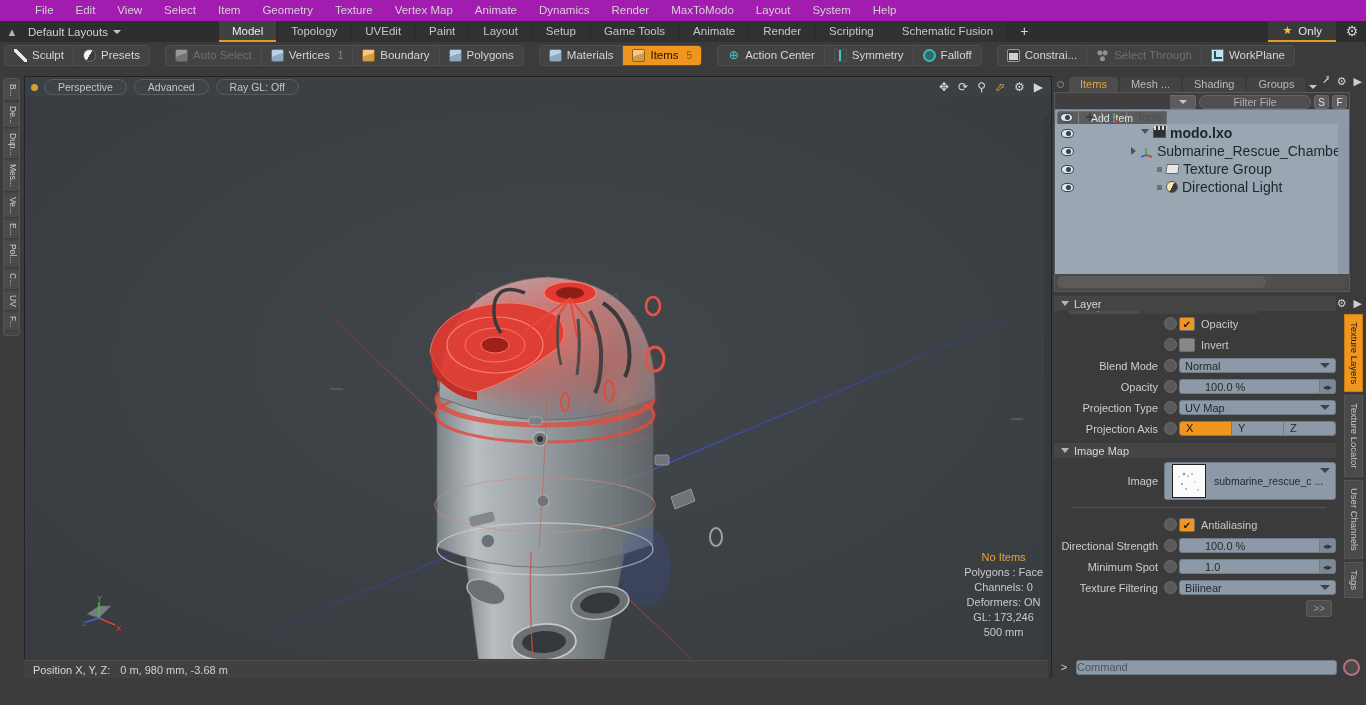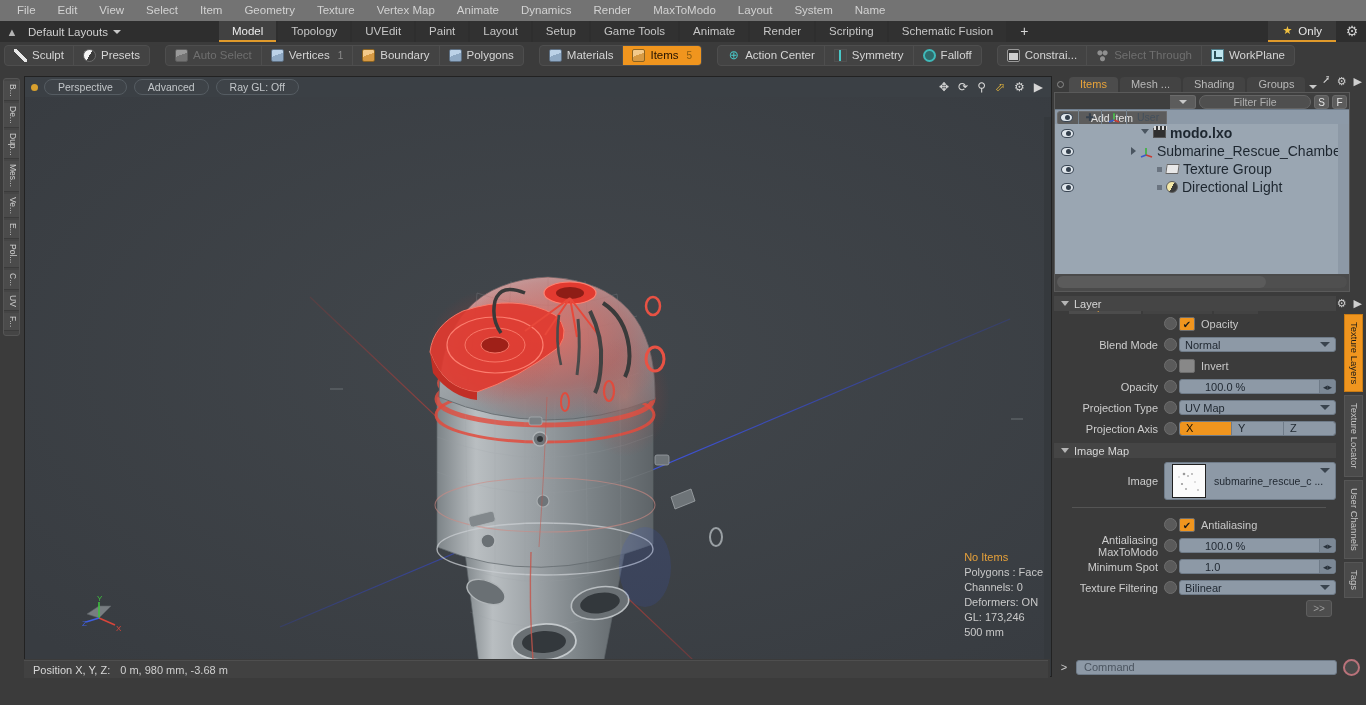--- a/index.html
+++ b/index.html
@@ -7,21 +7,21 @@
   body {
     background:#3b3b3b;
     font-family:"Liberation Sans", sans-serif;
     font-size:11px;
     color:#c8c8c8;
     -webkit-font-smoothing:antialiased;
   }
   .app { position:relative; width:1366px; height:705px; background:#3b3b3b; }
 
   
-  .menubar { height:21px; background:#737373; display:flex; align-items:center; padding-left:6px; }
+  .menubar { height:21px; background:#a21caf; display:flex; align-items:center; padding-left:24px; }
   .menubar .mi { padding:0 11px; height:21px; line-height:21px; font-size:11.5px; color:#d2d2d2; }
 
   
   .layoutbar { height:21px; background:#2e2e2e; display:flex; align-items:center; position:relative; }
   .lb-home { width:24px; text-align:center; color:#b4b4b4; font-size:11px; }
   .lb-label { padding:0 8px 0 4px; color:#d0d0d0; font-size:11.5px; display:flex; align-items:center; gap:5px;}
   .caret-dn { width:0;height:0;border-left:4px solid transparent;border-right:4px solid transparent;border-top:4px solid #c8c8c8; display:inline-block; }
   .lay-tabs { display:flex; margin-left:90px; align-items:center; height:21px; }
   .lay-tab { padding:0 13px; height:21px; line-height:20px; background:#313131; margin-right:2px; font-size:11.5px; color:#c6c6c6; border-bottom:2px solid transparent; }
   .lay-tab.active { background:#414141; color:#ececec; border-bottom:2px solid #e09a2b; }
@@ -66,21 +66,21 @@
 
   
   .vp { position:absolute; left:24px; top:2px; width:1028px; height:601px; background:#3a3f44; border:1px solid #222; }
   .vp-hdr { position:absolute; left:0; top:0; width:100%; height:20px; background:#3b4045; display:flex; align-items:center; padding-left:6px;}
   .vdot { width:7px;height:7px;border-radius:50%;background:#d8a02e; margin-right:6px; flex:none;}
   .vbtn { border:1px solid #555c62; border-radius:9px; padding:1px 13px; font-size:10.5px; color:#c2c6c9; background:#3e4348; margin-right:7px;}
   .vp-tools { position:absolute; right:8px; top:3px; display:flex; align-items:center; gap:9px; color:#d5d5d5; font-size:12px;}
   .vp-tools .yel { color:#e5b53c; }
   .vp-body { position:absolute; left:0; top:20px; right:0; bottom:0; overflow:hidden;
              background:#3c4146; }
-  .ghint { position:absolute; right:8px; bottom:36px; text-align:left; font-size:11px; color:#c9c9c9; line-height:15px;}
+  .ghint { position:absolute; right:8px; bottom:36px; text-align:center; font-size:11px; color:#c9c9c9; line-height:15px;}
   .ghint .hi { color:#e6a13a; }
   .gizmo { position:absolute; left:56px; bottom:42px; width:44px; height:42px;}
   .scrollv { position:absolute; right:0; top:20px; width:7px; bottom:0; background:#35393d;}
   .scrollh { position:absolute; left:0; bottom:0; height:7px; right:7px; background:#35393d;}
 
   
   .statusbar { position:absolute; left:0; bottom:0; width:1050px; height:20px; background:#3b3b3b;}
   .sb-in { position:absolute; left:24px; top:1px; right:2px; height:18px; background:#414141; border-top:1px solid #4e4e4e;
            display:flex; align-items:center; padding-left:9px; font-size:11px; color:#cfcfcf;}
   .sb-in b { font-weight:normal; color:#d8d8d8; margin-right:10px;}
@@ -150,21 +150,21 @@
 
   
   .rtabs { position:absolute; right:0; top:240px; width:22px; }
   .rtab { width:19px; background:#4a4a4a; border:1px solid #565656; color:#c6c6c6;
           writing-mode:vertical-rl; text-orientation:mixed; font-size:9.5px; padding:7px 2px; margin-bottom:3px; text-align:center;}
   .rtab.active { background:#f0951e; color:#1a1a1a; border-color:#c97b14;}
 
   
   .cmdbar { position:absolute; right:0; bottom:0; width:314px; height:24px; background:#3b3b3b; display:flex; align-items:center; padding:0 6px; gap:6px;}
   .cmd-gt { color:#cfcfcf; font-size:11px; width:12px; text-align:center;}
-  .cmd-in { flex:1; height:15px; background:#8d99a6; border:1px solid #6f7b88; border-radius:3px; font-size:11px; color:#4b5560; padding-left:7px; line-height:13px;}
+  .cmd-in { flex:1; height:15px; background:#8d99a6; border:1px solid #6f7b88; border-radius:3px; font-size:11px; color:#4b5560; line-height:13px;}
   .cmd-o { width:17px;height:17px;border-radius:50%;border:2px solid #b9727a; background:#4a4a4a;}
 
   .vline { position:absolute; top:74px; left:1052px; width:2px; height:605px; background:#303030;}
 </style>
 </head>
 <body>
 
 <div class="app">
 
   <div class="menubar" id="menubar">
@@ -175,21 +175,21 @@
       <div class="mi">Item</div>
       <div class="mi">Geometry</div>
       <div class="mi">Texture</div>
       <div class="mi">Vertex Map</div>
       <div class="mi">Animate</div>
       <div class="mi">Dynamics</div>
       <div class="mi">Render</div>
       <div class="mi">MaxToModo</div>
       <div class="mi">Layout</div>
       <div class="mi">System</div>
-      <div class="mi">Name</div>
+      <div class="mi">Help</div>
     </div>
 
   <div class="layoutbar">
     <div class="lb-home">▲</div>
     <div class="lb-label">
       <span>Default Layouts</span>
       <span class="caret-dn"></span>
     </div>
     <div class="lay-tabs" id="laytabs">
         <div class="lay-tab active">Model</div>
@@ -523,21 +523,21 @@
             <span class="eyeic"></span>
           </div>
         <div class="th tcell2">✚</div>
         <div class="th tcell3">
           <svg width="12" height="11" viewBox="0 0 12 11">
               <line x1="6" y1="8" x2="6" y2="1" stroke="#3ab23a" stroke-width="1.6"></line>
               <line x1="6" y1="8" x2="11" y2="10" stroke="#c93a30" stroke-width="1.6"></line>
               <line x1="6" y1="8" x2="1" y2="10" stroke="#3a5ac9" stroke-width="1.6"></line>
             </svg>
         </div>
-        <div class="th" style="flex:1;justify-content:flex-start;padding-left:10px;border-right:none;color:#44505c;">User</div>
+        <div class="th" style="flex:1;justify-content:flex-start;padding-left:10px;border-right:none;color:#44505c;">Tools</div>
       </div>
       <div class="treebody">
         <div id="treerows">
             <div class="trow">
               <span class="eye">
                 <span class="eyeic"></span>
               </span>
               <span class="tcell2"></span>
               <span class="tcell3"></span>
               <span class="tname b">
@@ -621,34 +621,34 @@
       <div class="prow">
         <div class="plabel"></div>
         <span class="knob"></span>
         <div class="chkwrap">
           <span class="chk on">✔</span>
           <span>Opacity</span>
         </div>
       </div>
 
       <div class="prow">
+        <div class="plabel"></div>
+        <span class="knob"></span>
+        <div class="chkwrap">
+          <span class="chk"></span>
+          <span>Invert</span>
+        </div>
+      </div>
+
+      <div class="prow">
         <div class="plabel">Blend Mode</div>
         <span class="knob"></span>
         <div class="field">
           <span>Normal</span>
           <span class="dd"></span>
-        </div>
-      </div>
-
-      <div class="prow">
-        <div class="plabel"></div>
-        <span class="knob"></span>
-        <div class="chkwrap">
-          <span class="chk"></span>
-          <span>Invert</span>
         </div>
       </div>
 
       <div class="prow">
         <div class="plabel">Opacity</div>
         <span class="knob"></span>
         <div class="field">
           <span style="padding-left:20px">100.0 %</span>
           <span class="spin">◂▸</span>
         </div>
@@ -705,21 +705,21 @@
       <div class="prow">
         <div class="plabel"></div>
         <span class="knob"></span>
         <div class="chkwrap">
           <span class="chk on">✔</span>
           <span>Antialiasing</span>
         </div>
       </div>
 
       <div class="prow">
-        <div class="plabel">Antialiasing MaxToModo</div>
+        <div class="plabel">Directional Strength</div>
         <span class="knob"></span>
         <div class="field">
           <span style="padding-left:20px">100.0 %</span>
           <span class="spin">◂▸</span>
         </div>
       </div>
 
       <div class="prow">
         <div class="plabel">Minimum Spot</div>
         <span class="knob"></span>

